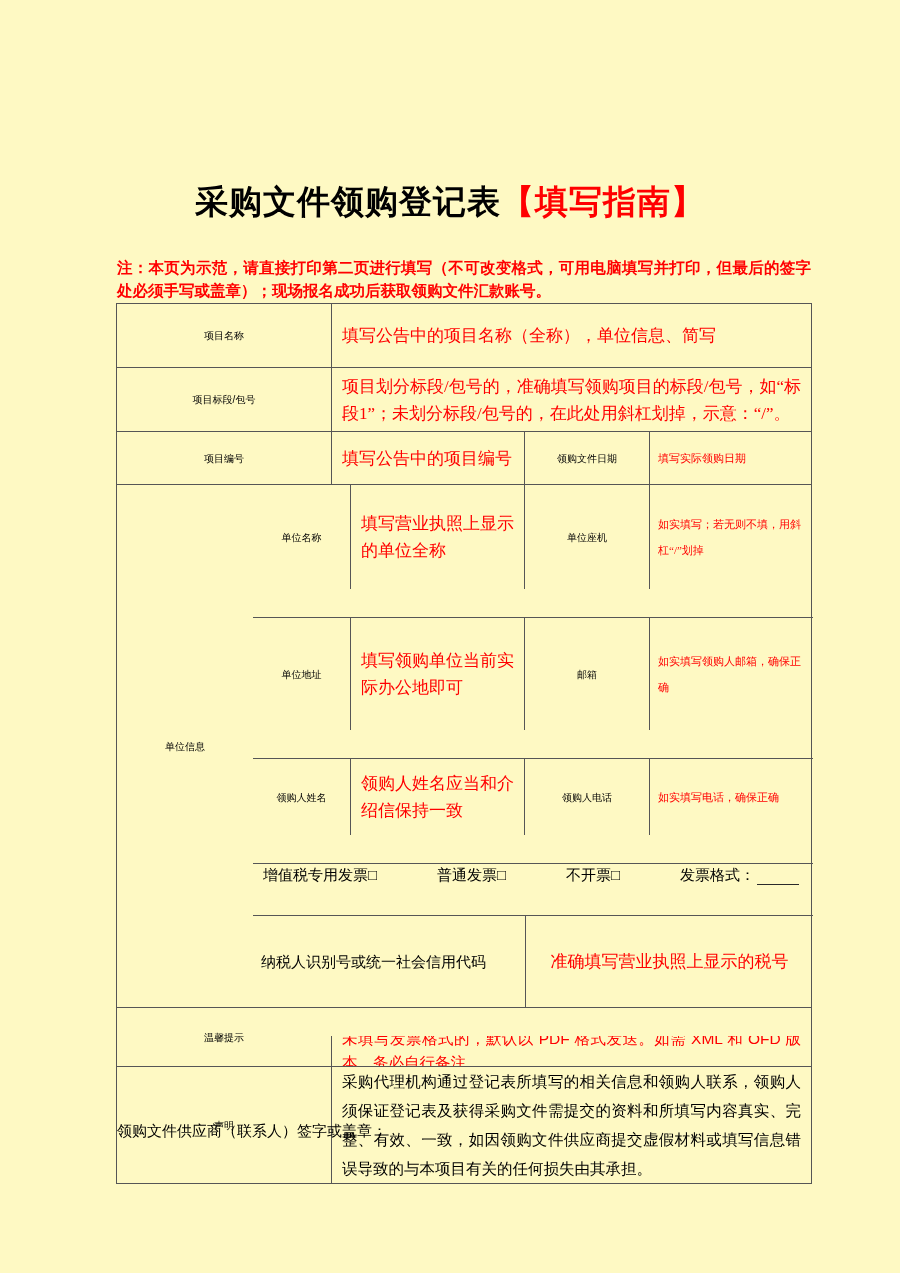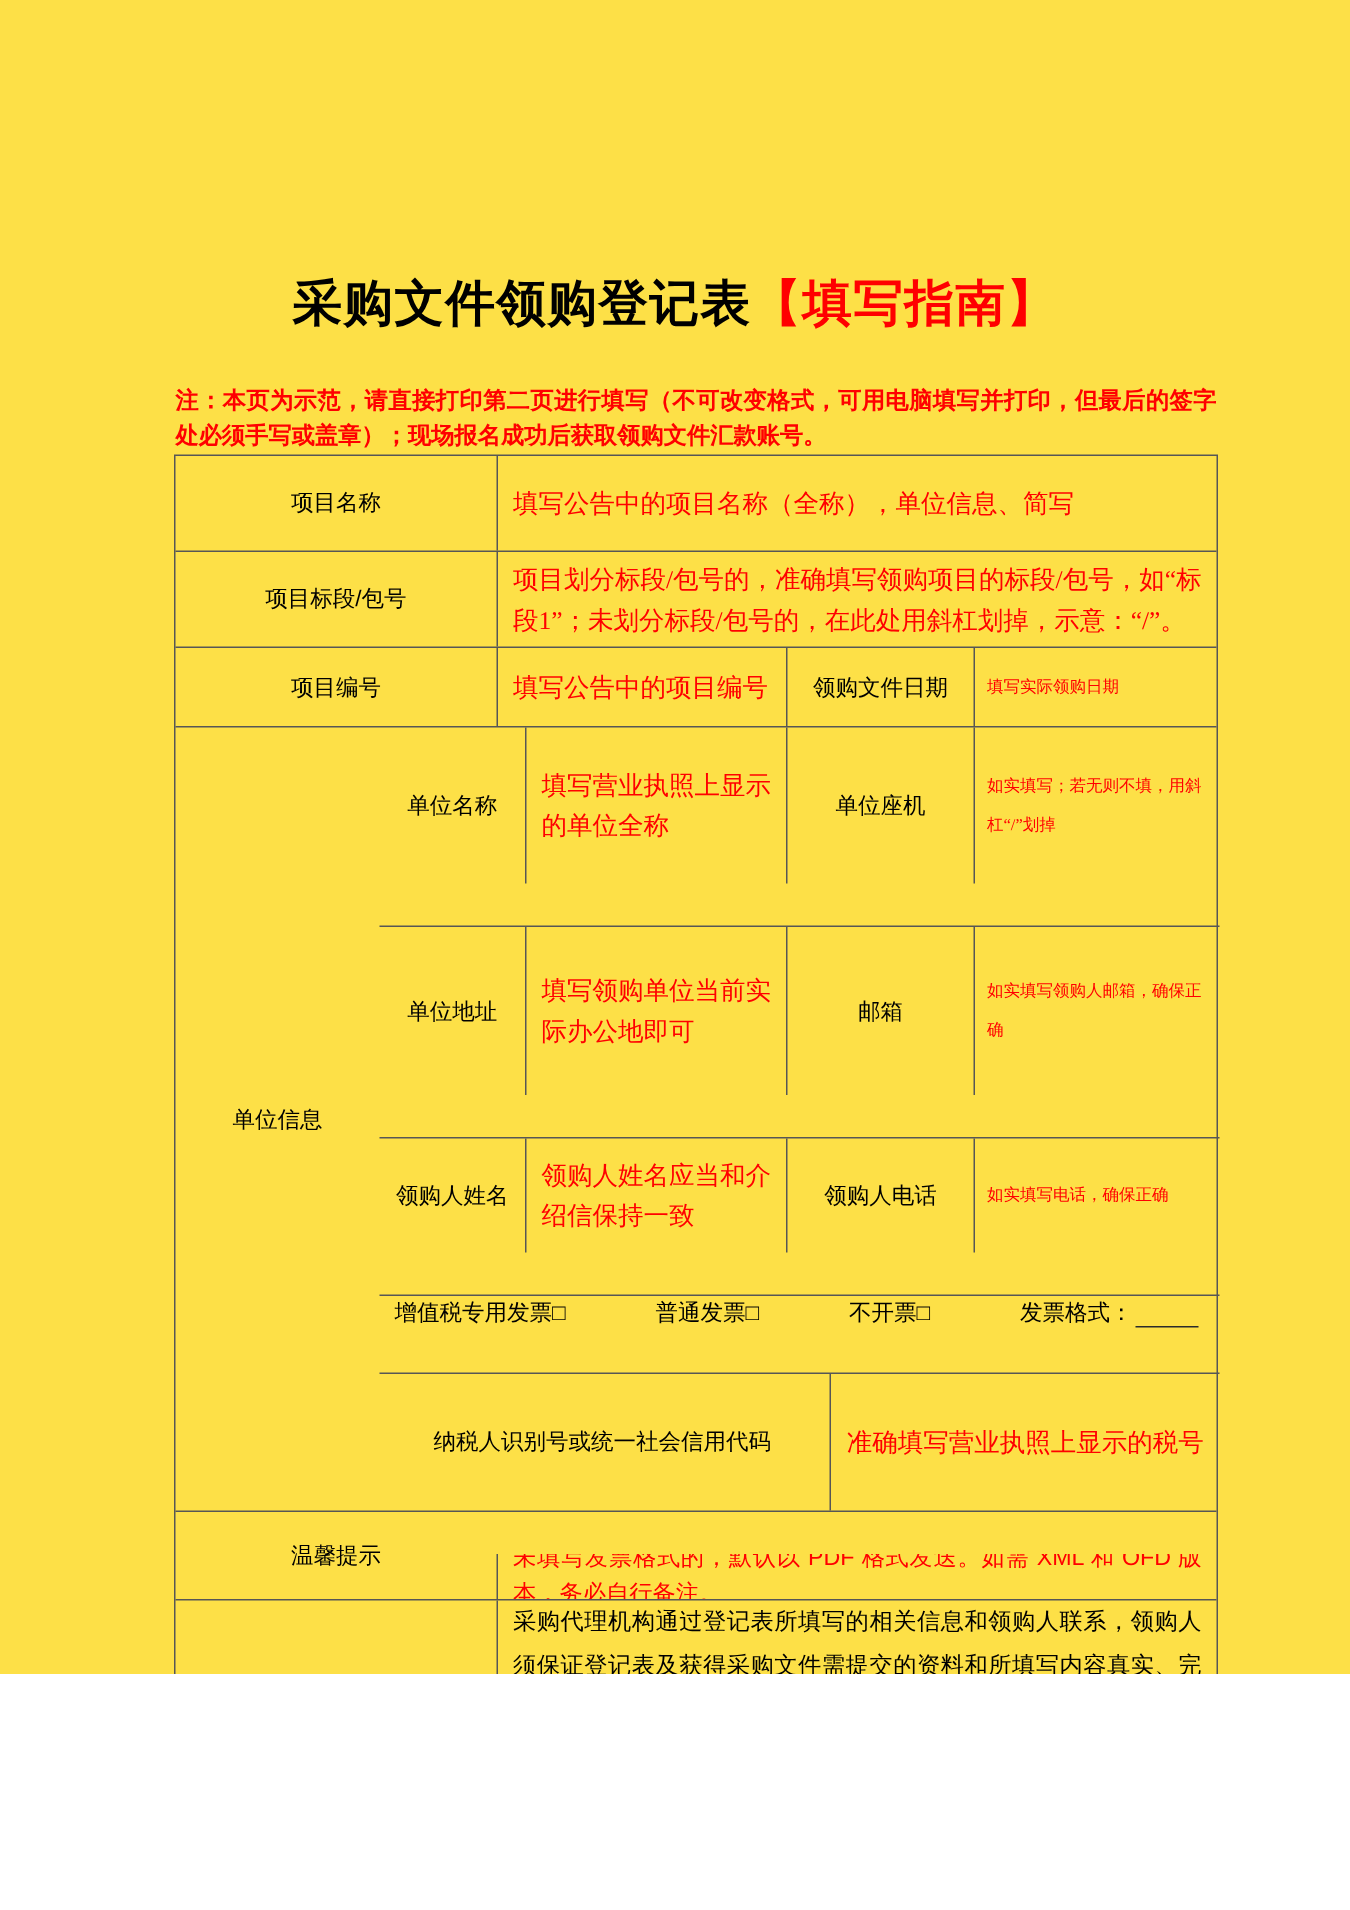--- a/index.html
+++ b/index.html
@@ -2,21 +2,21 @@
 <html><head>
 <meta charset="utf-8">
 <style>
   * { box-sizing: border-box; margin: 0; padding: 0; }
   html, body { background: #ffffff; }
   body {
     width: 900px; height: 1273px;
     font-family: "Liberation Sans", "DejaVu Sans", sans-serif;
     color: #000;
   }
-  .page { position: relative; width: 900px; height: 1116px; background: #fde047; overflow: hidden; }
+  .page { position: relative; width: 900px; height: 1273px; background: #fef9c3; overflow: hidden; }
 
   
   .doc-title {
     position: absolute; top: 180px; left: 0; width: 900px;
     text-align: center;
     font-family: "Liberation Serif", "DejaVu Serif", serif;
     font-weight: bold; font-size: 33px; letter-spacing: 1px;
     color: #000;
   }
   .doc-title .hl { color: #ff0000; }
@@ -31,37 +31,37 @@
   
   .tbl {
     position: absolute; left: 116px; top: 303px; width: 696px;
     border: 1px solid #565656;
   }
   .trow { display: flex; border-top: 1px solid #565656; }
   .trow.first { border-top: none; }
   .cell { border-left: 1px solid #565656; display: flex; align-items: center; overflow: hidden; }
   .cell.first { border-left: none; }
 
-  .lbl { justify-content: center; text-align: center; font-size: 15px; color: #000; line-height: 21px; }
+  .lbl { justify-content: center; text-align: center; font-size: 10px; color: #000; line-height: 21px; }
   .guide {
     color: #ff0000;
     font-family: "Liberation Serif", "DejaVu Serif", serif;
     font-size: 17px; line-height: 27px;
     padding: 2px 8px 2px 10px;
   }
   .guide-sm { font-size: 11px; line-height: 26px; padding: 2px 6px 2px 8px; }
 
   
   .w214 { width: 214px; flex: none; }
   .w193 { width: 193px; flex: none; }
   .w136 { width: 136px; flex: none; }
   .w125 { width: 125px; flex: none; }
   .w97  { width: 97px;  flex: none; }
   .w174 { width: 174px; flex: none; }
-  .w272 { width: 272px; flex: none; margin-left: 28px; }
+  .w272 { width: 272px; flex: none; }
   .grow { flex: 1 1 auto; }
 
   
   .h63 { height: 63px; } .h64 { height: 64px; } .h53 { height: 53px; }
   .h104 { height: 104px; } .h113 { height: 113px; } .h77 { height: 77px; }
   .h24 { height: 24px; } .h92 { height: 92px; }
   .h59 { height: 59px; } .h117 { height: 117px; }
 
   .unit-right { width: 560px; flex: none; display: flex; flex-direction: column; gap: 28px; }
   .subrow { display: flex; border-top: 1px solid #565656; }

